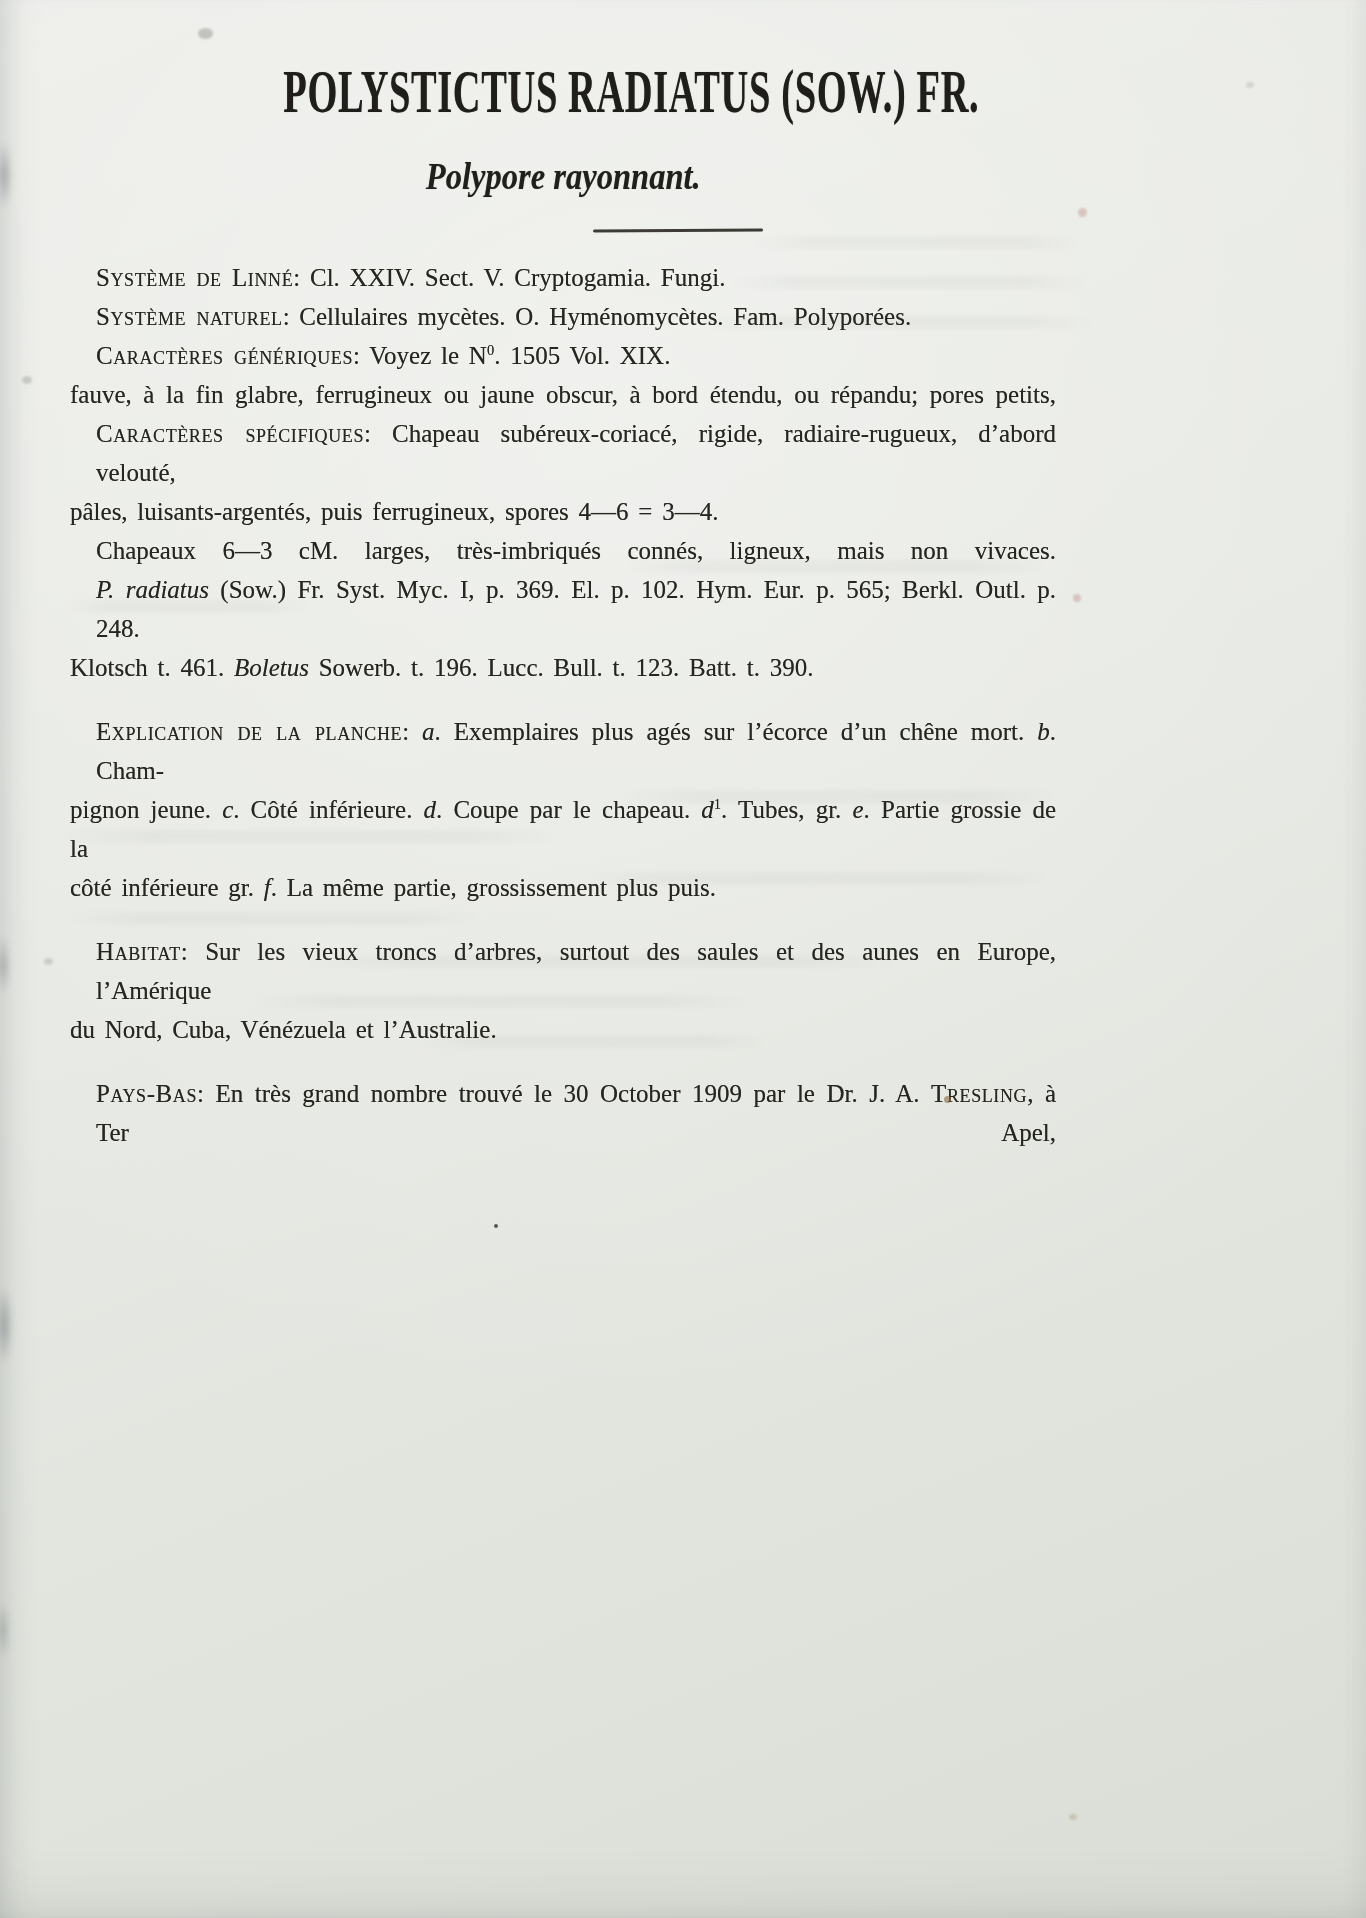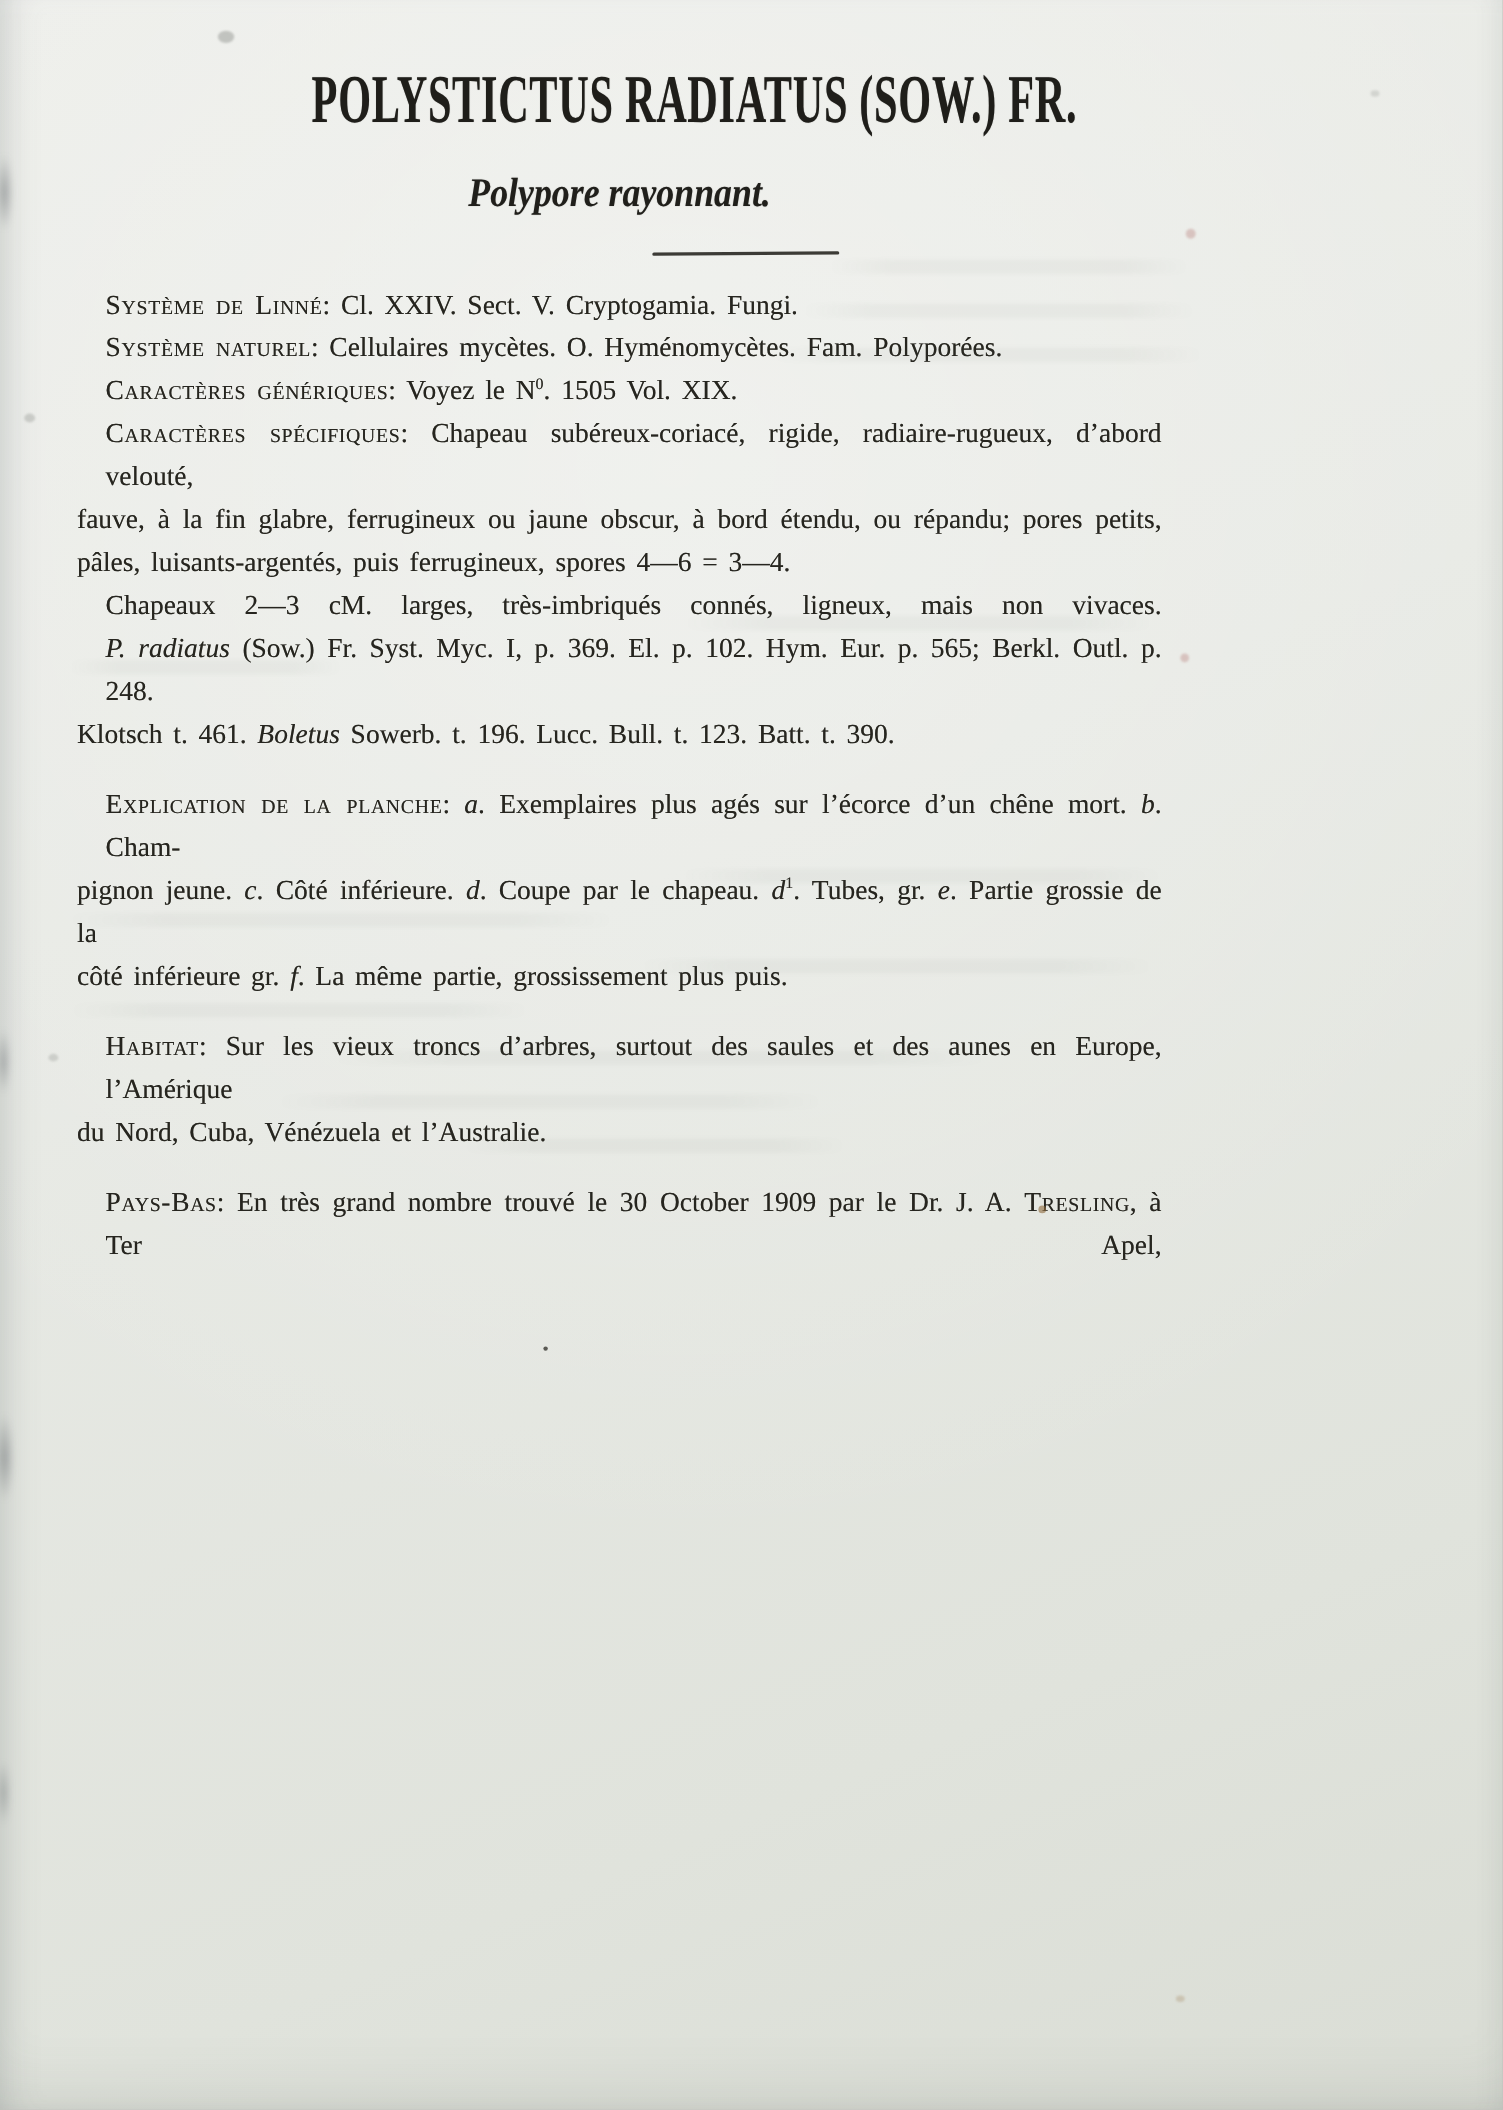--- a/index.html
+++ b/index.html
@@ -67,24 +67,24 @@
     <h1 class="title"><span class="title-inner">POLYSTICTUS RADIATUS (SOW.) FR.</span></h1>
     <h2 class="subtitle"><span class="subtitle-inner">Polypore rayonnant.</span></h2>
   </header>
 
   <div class="rule"></div>
 
   <main class="text-block">
       <div class="line ind"><span class="seg-sc">Système de Linné</span><span class="seg-plain">: Cl. XXIV. Sect. V. Cryptogamia. Fungi.</span></div>
       <div class="line ind"><span class="seg-sc">Système naturel</span><span class="seg-plain">: Cellulaires mycètes. O. Hyménomycètes. Fam. Polyporées.</span></div>
       <div class="line ind"><span class="seg-sc">Caractères génériques</span><span class="seg-plain">: Voyez le N</span><span class="seg-sup">0</span><span class="seg-plain">. 1505 Vol. XIX.</span></div>
+      <div class="line j"><span class="seg-plain">fauve, à la fin glabre, ferrugineux ou jaune obscur, à bord étendu, ou répandu; pores petits,</span></div>
       <div class="line j ind"><span class="seg-sc">Caractères spécifiques</span><span class="seg-plain">: Chapeau subéreux-coriacé, rigide, radiaire-rugueux, d’abord velouté,</span></div>
-      <div class="line j"><span class="seg-plain">fauve, à la fin glabre, ferrugineux ou jaune obscur, à bord étendu, ou répandu; pores petits,</span></div>
       <div class="line"><span class="seg-plain">pâles, luisants-argentés, puis ferrugineux, spores 4—6 = 3—4.</span></div>
-      <div class="line j ind"><span class="seg-plain">Chapeaux 2—3 cM. larges, très-imbriqués connés, ligneux, mais non vivaces.</span></div>
+      <div class="line j ind"><span class="seg-plain">Chapeaux 6—3 cM. larges, très-imbriqués connés, ligneux, mais non vivaces.</span></div>
       <div class="line j ind"><span class="seg-i">P. radiatus</span><span class="seg-plain"> (Sow.) Fr. Syst. Myc. I, p. 369. El. p. 102. Hym. Eur. p. 565; Berkl. Outl. p. 248.</span></div>
       <div class="line"><span class="seg-plain">Klotsch t. 461. </span><span class="seg-i">Boletus</span><span class="seg-plain"> Sowerb. t. 196. Lucc. Bull. t. 123. Batt. t. 390.</span></div>
       <div class="line j ind gap"><span class="seg-sc">Explication de la planche</span><span class="seg-plain">: </span><span class="seg-i">a</span><span class="seg-plain">. Exemplaires plus agés sur l’écorce d’un chêne mort. </span><span class="seg-i">b</span><span class="seg-plain">. Cham-</span></div>
       <div class="line j"><span class="seg-plain">pignon jeune. </span><span class="seg-i">c</span><span class="seg-plain">. Côté inférieure. </span><span class="seg-i">d</span><span class="seg-plain">. Coupe par le chapeau. </span><span class="seg-i">d</span><span class="seg-sup">1</span><span class="seg-plain">. Tubes, gr. </span><span class="seg-i">e</span><span class="seg-plain">. Partie grossie de la</span></div>
       <div class="line"><span class="seg-plain">côté inférieure gr. </span><span class="seg-i">f</span><span class="seg-plain">. La même partie, grossissement plus puis.</span></div>
       <div class="line j ind gap"><span class="seg-sc">Habitat</span><span class="seg-plain">: Sur les vieux troncs d’arbres, surtout des saules et des aunes en Europe, l’Amérique</span></div>
       <div class="line"><span class="seg-plain">du Nord, Cuba, Vénézuela et l’Australie.</span></div>
       <div class="line j ind gap"><span class="seg-sc">Pays-Bas</span><span class="seg-plain">: En très grand nombre trouvé le 30 October 1909 par le Dr. J. A. </span><span class="seg-sc">Tresling</span><span class="seg-plain">, à Ter Apel,</span></div>
     </main>
 

